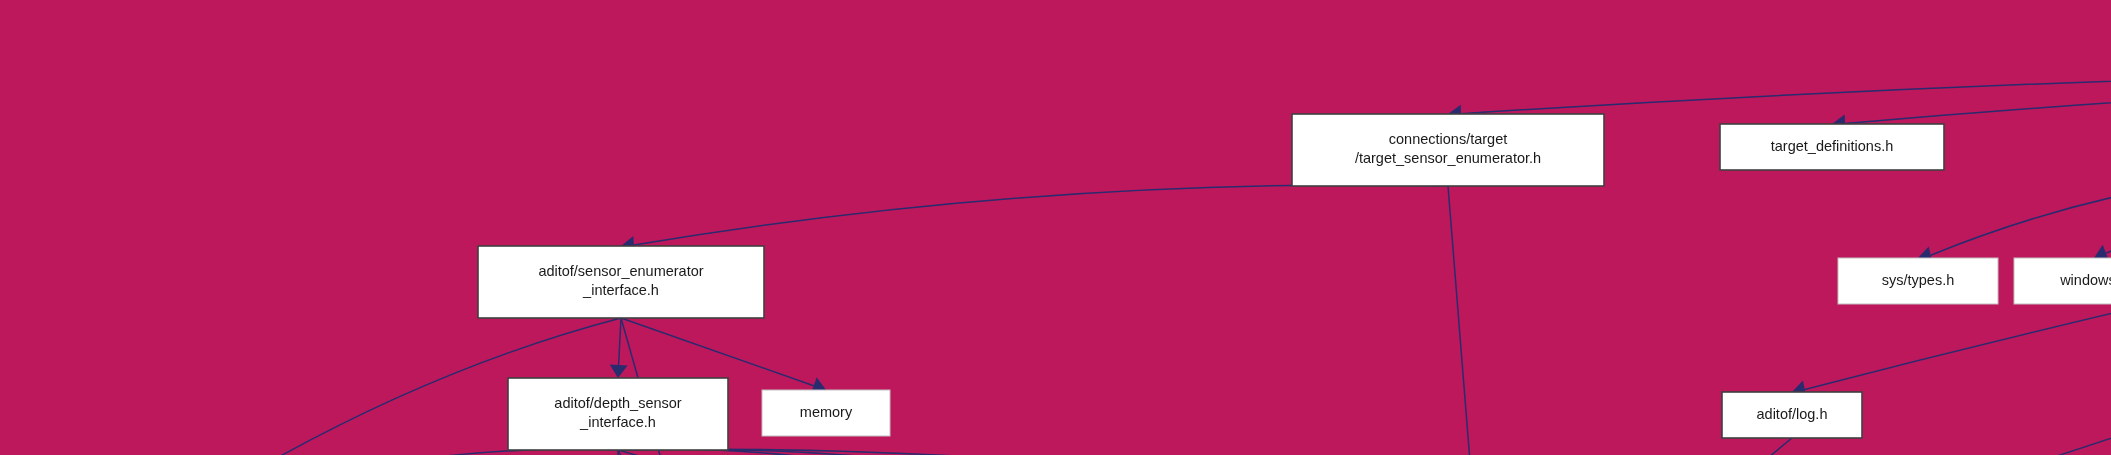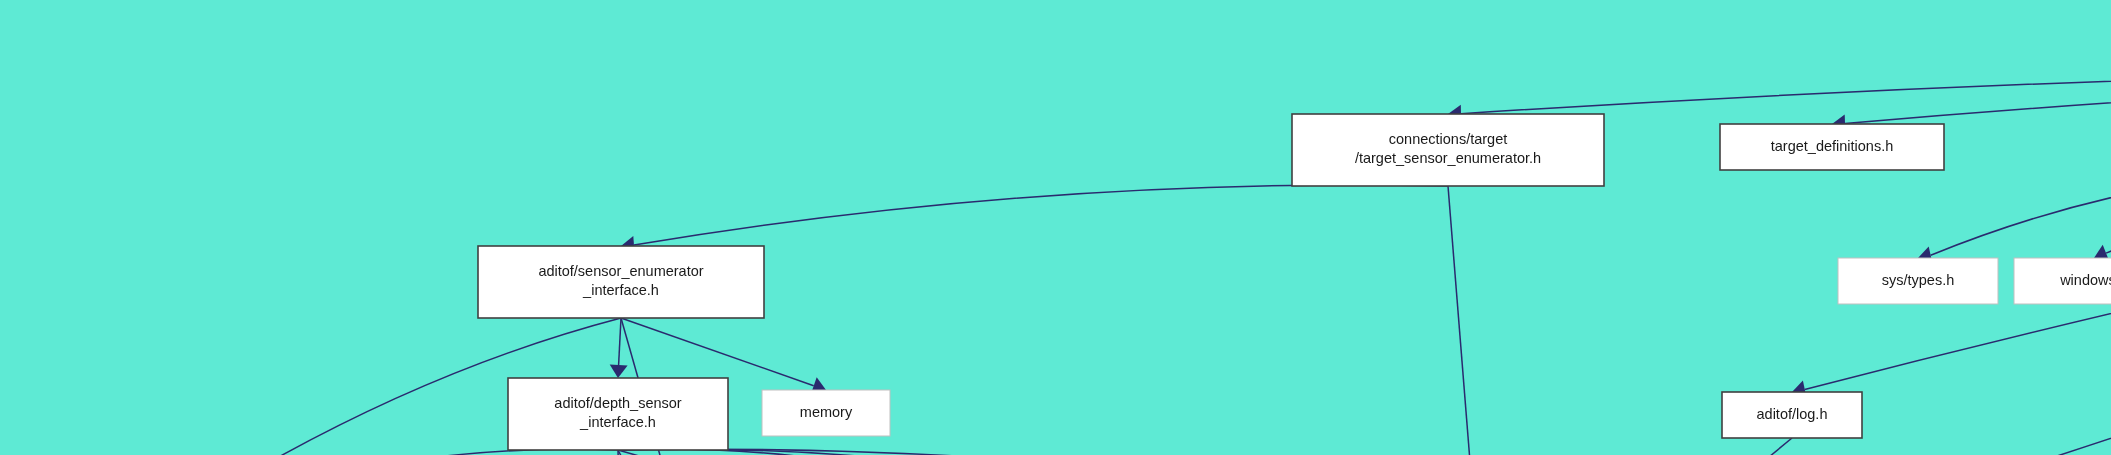--- a/index.html
+++ b/index.html
@@ -4,21 +4,21 @@
 <style>
   html, body {
     margin: 0;
     padding: 0;
     background: #ffffff;
   }
   #graph-root {
     position: relative;
     width: 2111px;
     height: 455px;
-    background: #5eead4;
+    background: #be185d;
     font-family: "Liberation Sans", sans-serif;
     overflow: hidden;
   }
   svg#graph-canvas {
     position: absolute;
     left: 0;
     top: 0;
     width: 2111px;
     height: 455px;
   }

